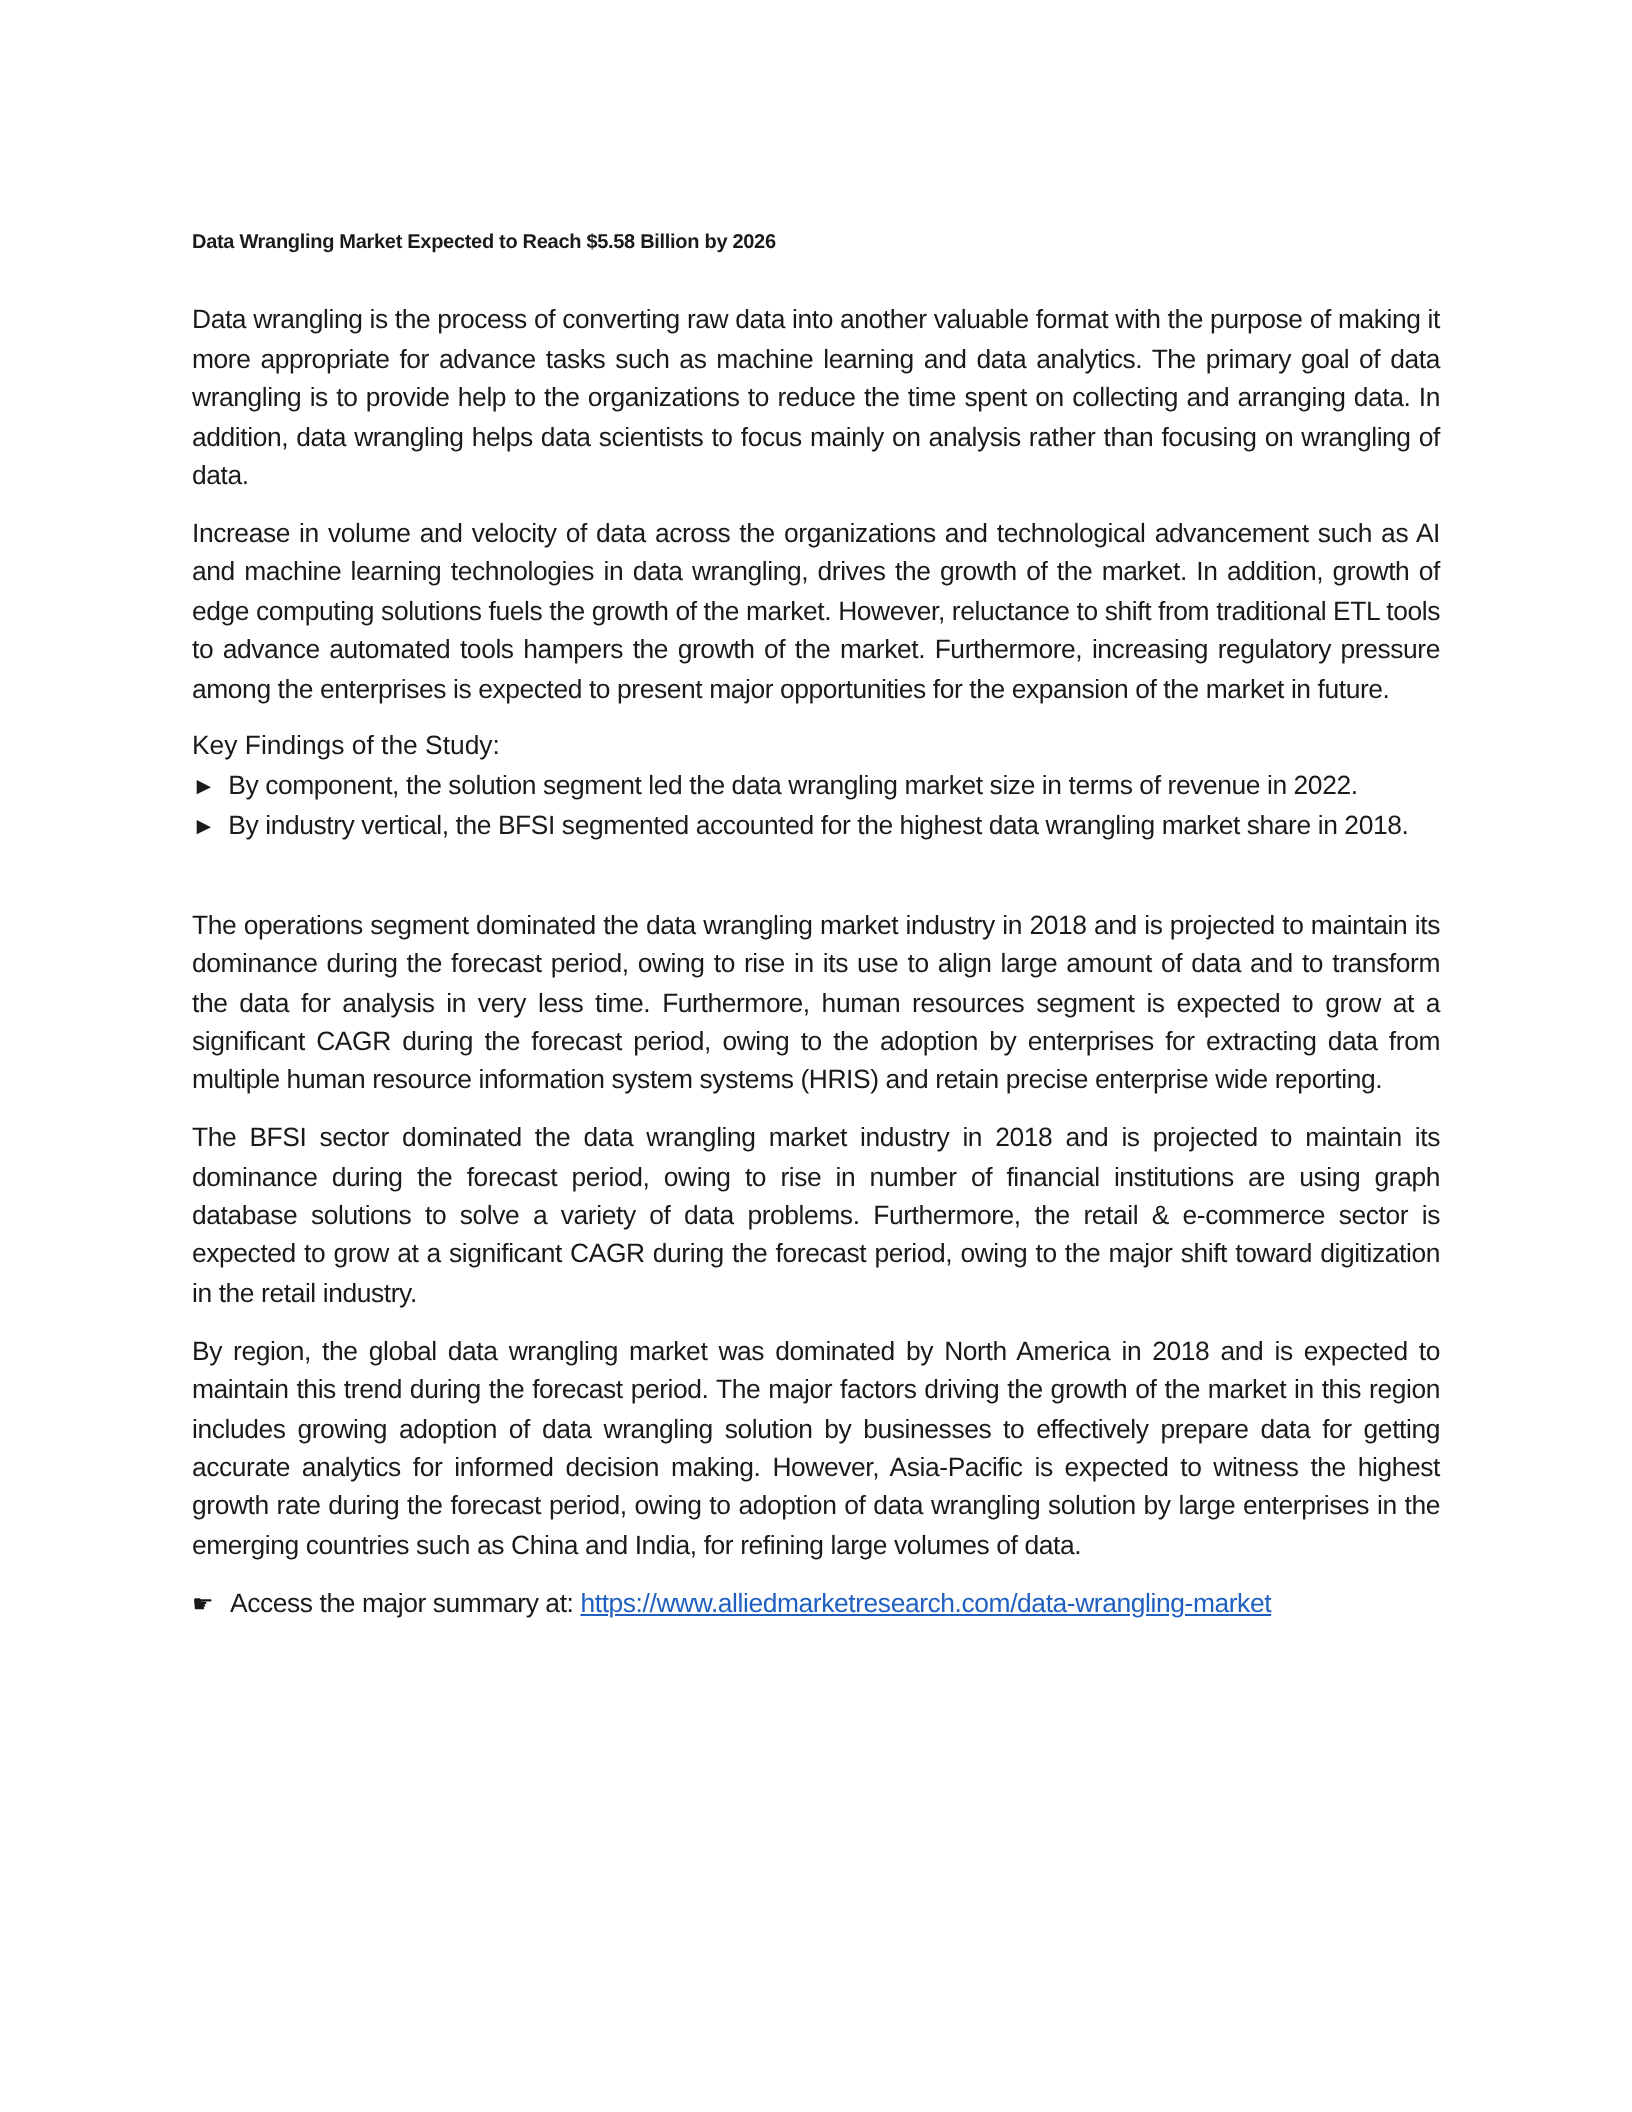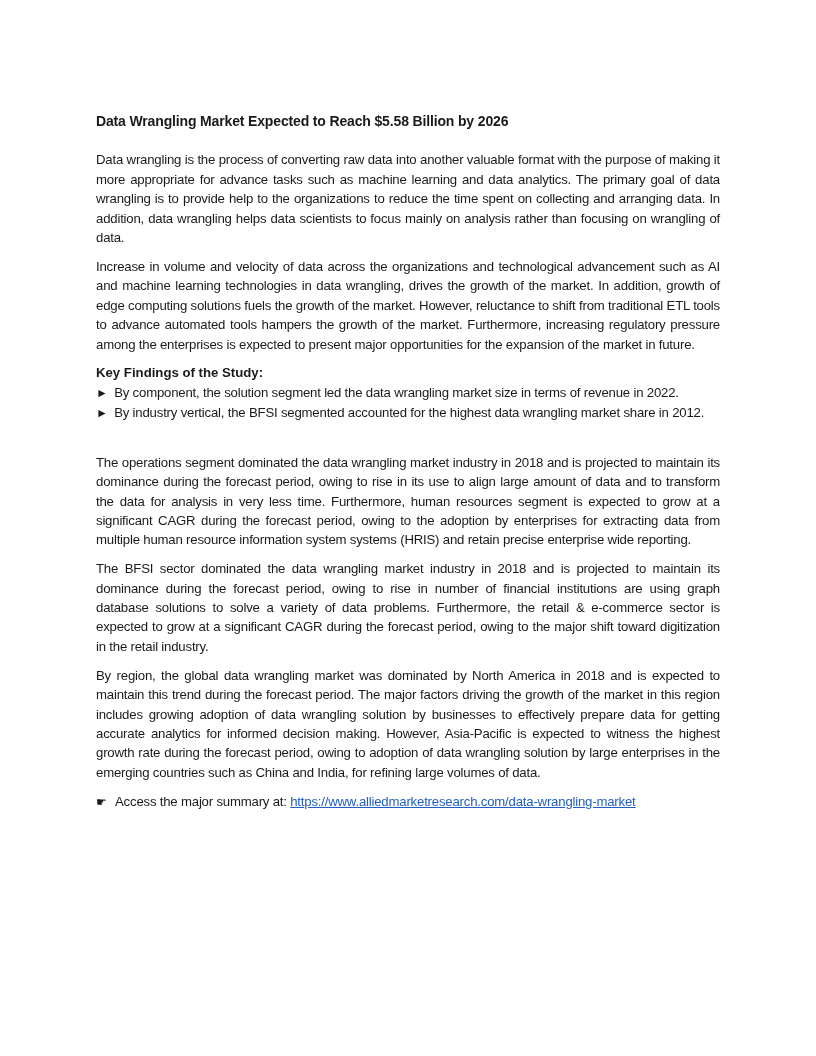--- a/index.html
+++ b/index.html
@@ -18,21 +18,21 @@
     .page {
       position: absolute;
       left: 96px;
       top: 112px;
       width: 624px;
       font-size: 13.2px;
       line-height: 19.4px;
     }
     .title {
       font-weight: bold;
-      font-size: 14px;
+      font-size: 10px;
       margin: 0 0 19px 0;
       letter-spacing: -0.15px;
     }
     p {
       margin: 0 0 9.5px 0;
       text-align: justify;
       letter-spacing: -0.2px;
     }
     .link-line {
       margin: 0 0 9.5px 0;
@@ -42,21 +42,21 @@
       display: inline-block;
       width: 14px;
       font-size: 12px;
       margin-right: 5px;
     }
     a.link {
       color: #1f5fbf;
       text-decoration: underline;
     }
     .kf-title {
-      font-weight: bold;
+      font-weight: normal;
       margin: 0;
     }
     .kf-item {
       margin: 0;
       text-align: justify;
       letter-spacing: -0.2px;
     }
     .kf-list {
       margin: 0 0 29px 0;
     }
@@ -77,21 +77,21 @@
   <p>Increase in volume and velocity of data across the organizations and technological advancement such as AI and machine learning technologies in data wrangling, drives the growth of the market. In addition, growth of edge computing solutions fuels the growth of the market. However, reluctance to shift from traditional ETL tools to advance automated tools hampers the growth of the market. Furthermore, increasing regulatory pressure among the enterprises is expected to present major opportunities for the expansion of the market in future.</p>
 
   <div class="kf-list">
     <div class="kf-title">Key Findings of the Study:</div>
     <div class="kf-item">
       <span class="arrow">►</span>
       <span>By component, the solution segment led the data wrangling market size in terms of revenue in 2022.</span>
     </div>
     <div class="kf-item">
       <span class="arrow">►</span>
-      <span>By industry vertical, the BFSI segmented accounted for the highest data wrangling market share in 2012.</span>
+      <span>By industry vertical, the BFSI segmented accounted for the highest data wrangling market share in 2018.</span>
     </div>
   </div>
 
   <p>The operations segment dominated the data wrangling market industry in 2018 and is projected to maintain its dominance during the forecast period, owing to rise in its use to align large amount of data and to transform the data for analysis in very less time. Furthermore, human resources segment is expected to grow at a significant CAGR during the forecast period, owing to the adoption by enterprises for extracting data from multiple human resource information system systems (HRIS) and retain precise enterprise wide reporting.</p>
 
   <p>The BFSI sector dominated the data wrangling market industry in 2018 and is projected to maintain its dominance during the forecast period, owing to rise in number of financial institutions are using graph database solutions to solve a variety of data problems. Furthermore, the retail &amp; e-commerce sector is expected to grow at a significant CAGR during the forecast period, owing to the major shift toward digitization in the retail industry.</p>
 
   <p>By region, the global data wrangling market was dominated by North America in 2018 and is expected to maintain this trend during the forecast period. The major factors driving the growth of the market in this region includes growing adoption of data wrangling solution by businesses to effectively prepare data for getting accurate analytics for informed decision making. However, Asia-Pacific is expected to witness the highest growth rate during the forecast period, owing to adoption of data wrangling solution by large enterprises in the emerging countries such as China and India, for refining large volumes of data.</p>
 
   <div class="link-line">

